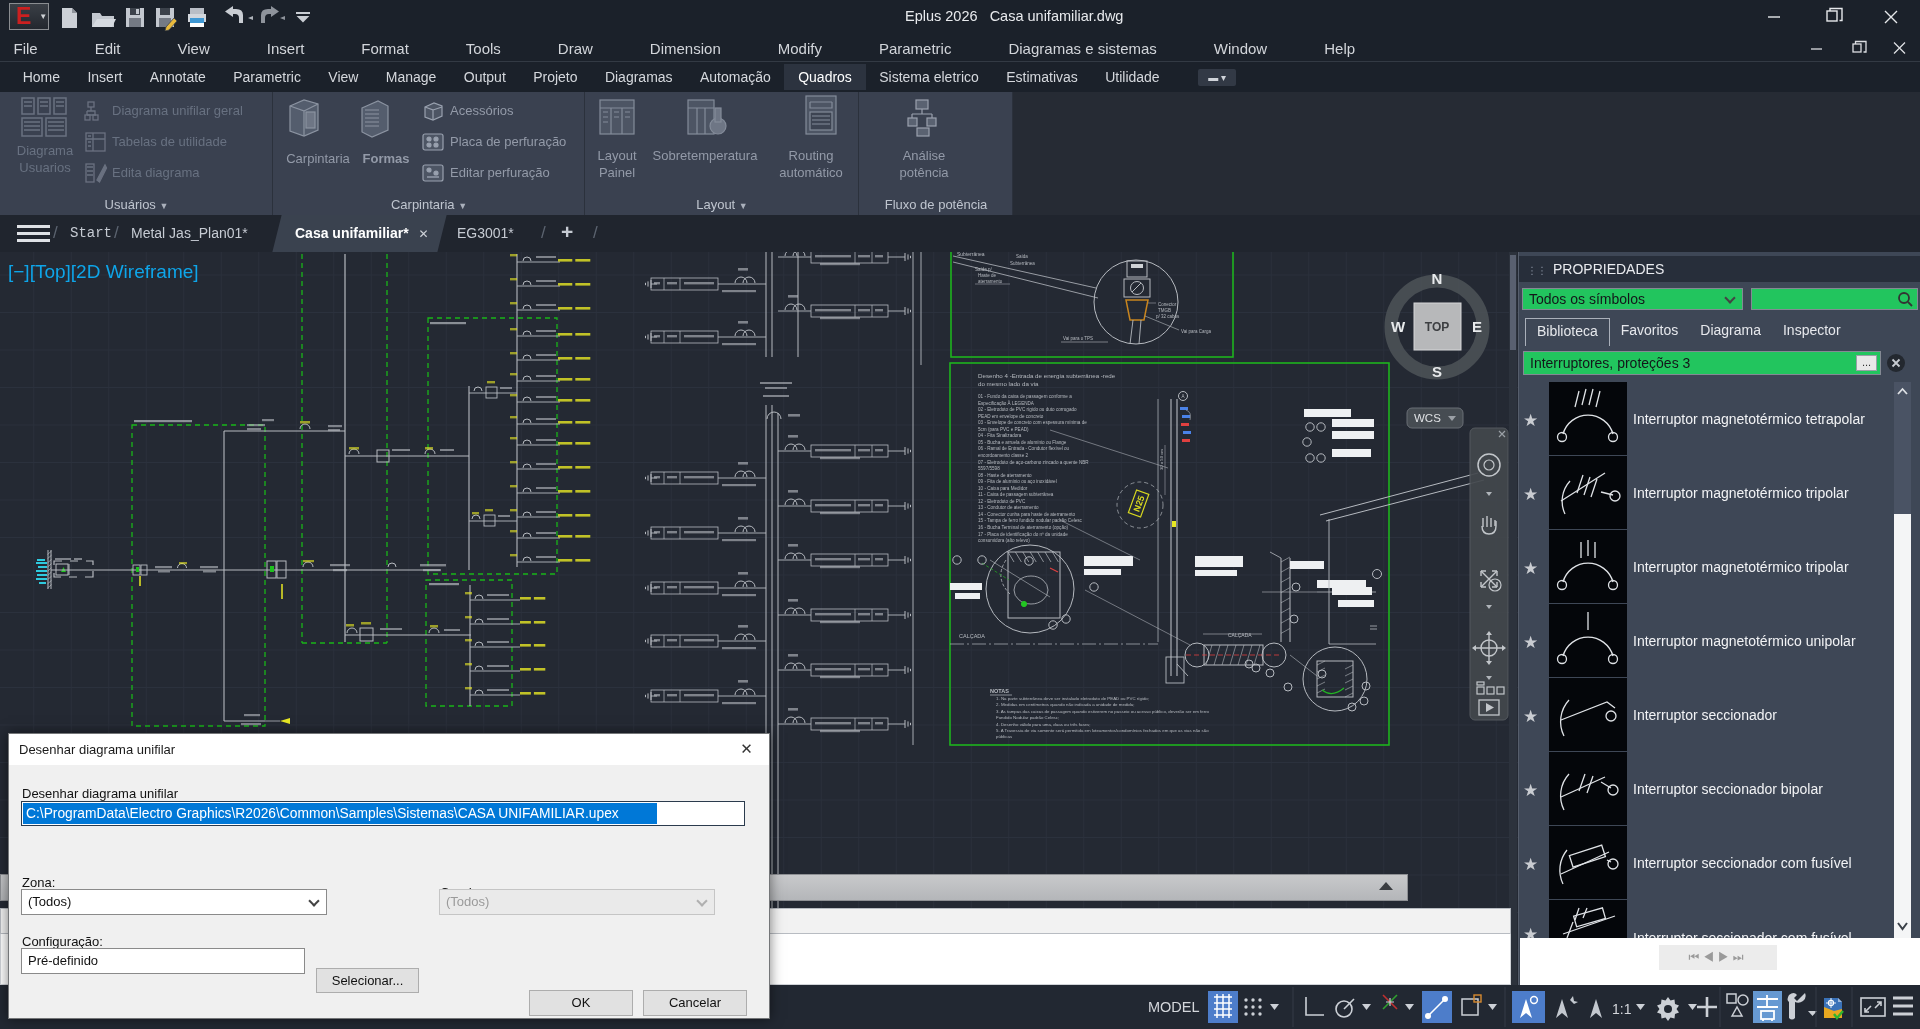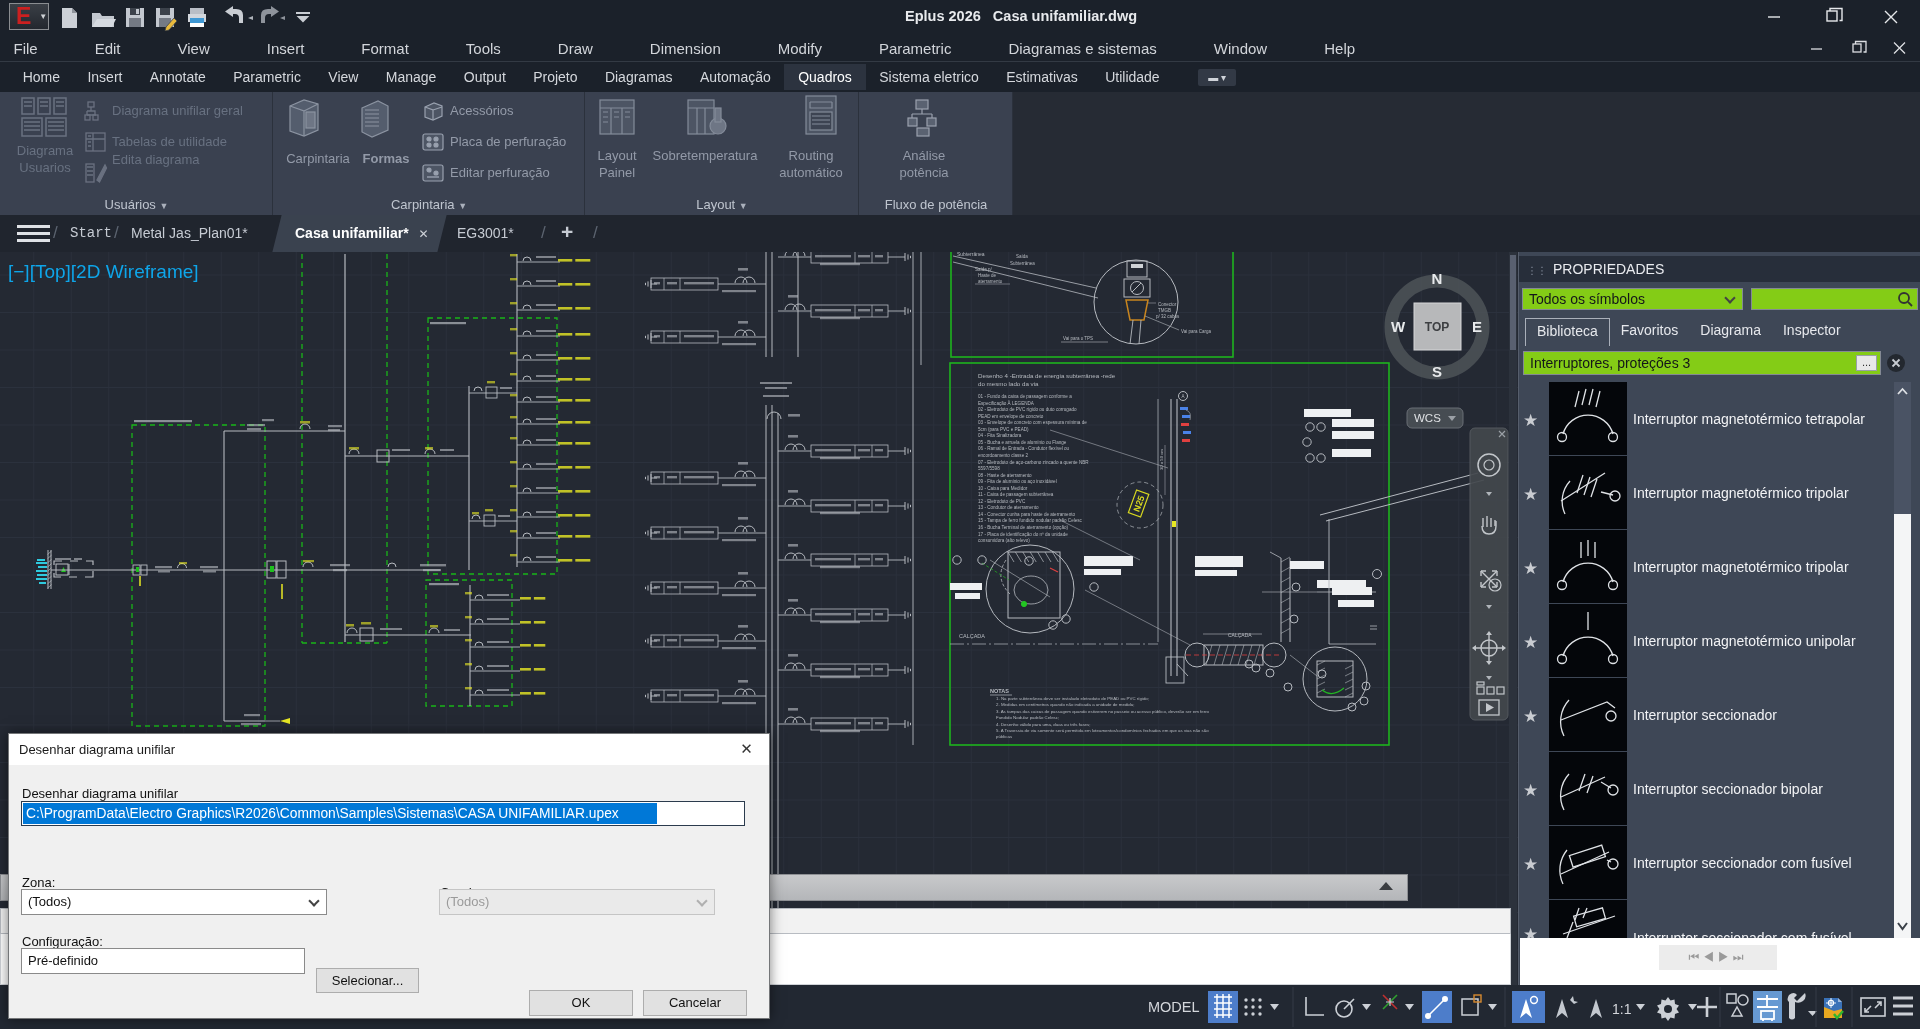--- a/index.html
+++ b/index.html
@@ -48,21 +48,21 @@
 #greybar .up { position:absolute; right:14px; top:7px; width:0; height:0; border-left:7px solid transparent; border-right:7px solid transparent; border-bottom:8px solid #3a3d41; }
 #cmdrow1 { left:0; top:908px; width:1511px; height:26px; background:#f2f2f2; border:1px solid #b8bcc2; }
 #cmdrow2 { left:0; top:934px; width:1511px; height:51px; background:#ffffff; border:1px solid #d0d3d8; border-top:none; }
 
 
 #statusbar { left:0; top:985px; width:1920px; height:44px; background:#222832; }
 
 
 #rpanel { left:1518px; top:252px; width:402px; height:733px; background:#3e4756; border-left:1px solid #565e6c;text-decoration:underline; }
 #rphead { position:absolute; left:0; top:4px; width:402px; height:26px; background:#272e3a; color:#e9ebef; font-size:14px; line-height:26px; }
-.wbox { position:absolute; background:#84cc16; border:1px solid #848a94; color:#14161a; font-size:14px; }
+.wbox { position:absolute; background:#22c55e; border:1px solid #848a94; color:#14161a; font-size:14px; }
 #rptabs { position:absolute; left:6px; top:66px; height:28px; display:flex; color:#e6e8ec; font-size:14px; }
 #rptabs div { padding:4px 11px 0; }
 #rptabs .on { border:1px solid #aab0ba; border-bottom:none; background:#3e4756; }
 .litem { position:absolute; left:0; width:377px; height:74px; }
 .lthumb { position:absolute; left:30px; top:0; width:78px; height:73px; background:#04060a; }
 .lstar { position:absolute; left:4px; top:28px; color:#c9ccd1; font-size:17px; }
 .llabel { position:absolute; left:114px; top:29px; color:#f2f3f5; font-size:14px; }
 
 
 #dialog { left:8px; top:733px; width:762px; height:286px; background:#f0f0f0; border:1px solid #747678; box-shadow:0 0 12px rgba(0,0,0,.5); }
@@ -72,21 +72,21 @@
 .dfield { position:absolute; background:#fff; border:1px solid #8a8a8a; font-size:13px; color:#111; }
 .dbtn { position:absolute; background:#e1e1e1; border:1px solid #adadad; text-align:center; font-size:13px; color:#111; }
 .ddrop { position:absolute; background:#fff; border:1px solid #8a8a8a; font-size:13px; color:#111; }
 .chev { position:absolute; right:8px; top:7px; width:8px; height:8px; border-right:2px solid #444; border-bottom:2px solid #444; transform:rotate(45deg); }
 </style>
 </head>
 <body>
 <div id="app">
 
   <div class="abs" id="titlebar"></div>
-  <div class="abs" style="left:905px;top:0;height:35px;line-height:33px;color:#e8eaed;font-size:14.5px;font-weight:bold;">Eplus 2026&nbsp;&nbsp;&nbsp;Casa unifamiliar.dwg</div>
+  <div class="abs" style="left:905px;top:0;height:35px;line-height:33px;color:#e8eaed;font-size:14.5px;">Eplus 2026&nbsp;&nbsp;&nbsp;Casa unifamiliar.dwg</div>
   <div class="abs" id="elogo">
       <span class="e">E</span>
       <span class="dd">▼</span>
     </div>
     <svg class="abs" style="left:58px;top:5px;" width="260" height="26" viewBox="0 0 260 26">
     <g fill="#c9cdd3">
       <path d="M4 3 h10 l5 5 v15 h-15 z" fill="#ccd0d6"></path>
         <path d="M14 3 l5 5 h-5 z" fill="#8f949b"></path>
       <path d="M34 8 h8 l2 3 h12 v11 h-22 z" fill="#c3c8cf"></path>
         <path d="M34 22 l5 -8 h19 l-4 8 z" fill="#d6dae0"></path>
@@ -260,21 +260,21 @@
             <path d="M14 9 v5 M4 14 h20 M4 14 v4 M24 14 v4" fill="none"></path>
             <rect x="0" y="18" width="9" height="8"></rect>
             <rect x="19" y="18" width="9" height="8"></rect>
             <rect x="9" y="28" width="12" height="8"></rect>
           </g>
       </g>
     </svg>
     <div class="rbig rdis" style="left:6px;top:50px;width:78px;">Diagrama<br>Usuarios</div>
     <div class="ritem rdis" style="left:112px;top:8px;">Diagrama unifilar geral</div>
     <div class="ritem rdis" style="left:112px;top:39px;">Tabelas de utilidade</div>
-    <div class="ritem rdis" style="left:112px;top:57px;">Edita diagrama</div>
+    <div class="ritem rdis" style="left:112px;top:70px;">Edita diagrama</div>
     <div class="rcap" style="left:0;width:273px;">Usuários <span class="dd">▼</span></div>
     <div class="rbig ren" style="left:281px;top:58px;width:74px;">Carpintaria</div>
     <div class="rbig ren" style="left:357px;top:58px;width:58px;font-weight:bold;">Formas</div>
     <div class="ritem ren" style="left:450px;top:8px;">Acessórios</div>
     <div class="ritem ren" style="left:450px;top:39px;">Placa de perfuração</div>
     <div class="ritem ren" style="left:450px;top:70px;">Editar perfuração</div>
     <div class="rcap" style="left:273px;width:312px;">Carpintaria <span class="dd">▼</span></div>
     <div class="rbig ren" style="left:586px;top:55px;width:62px;">Layout<br>Painel</div>
     <div class="rbig ren" style="left:640px;top:55px;width:130px;">Sobretemperatura</div>
     <div class="rbig ren" style="left:768px;top:55px;width:86px;">Routing<br>automático</div>

